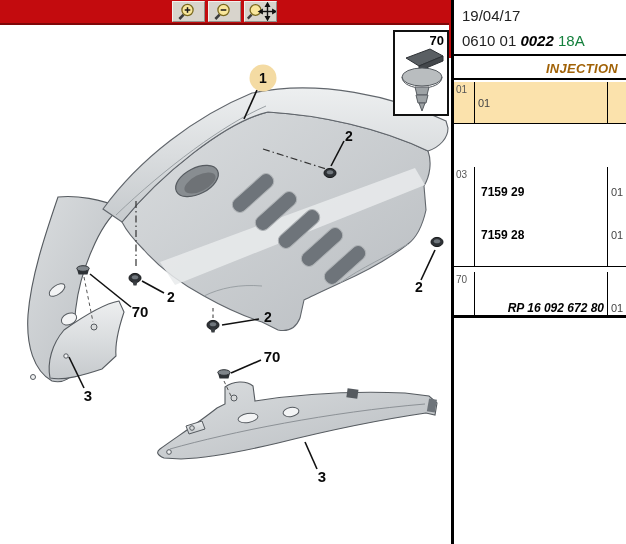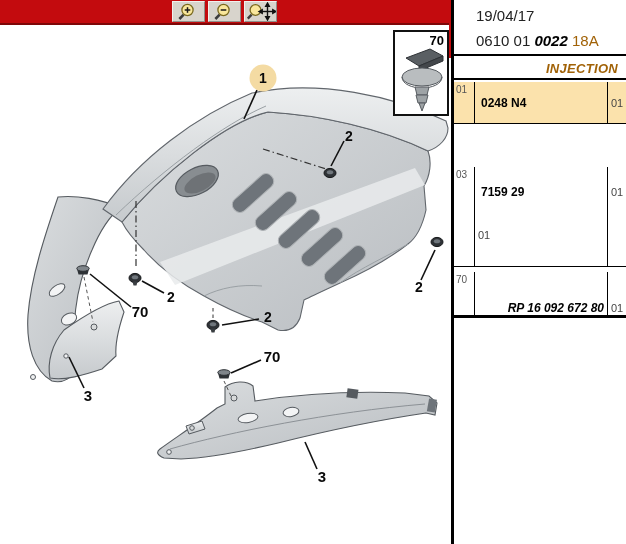--- a/index.html
+++ b/index.html
@@ -18,24 +18,24 @@
   .tb-btn {
     width:33px; height:21px; margin-right:3px; padding:0;
     background:#D8D4CC; border:1px solid #8f8f8a;
     border-top-color:#f2f1ee; border-left-color:#f2f1ee;
     display:inline-flex; align-items:center; justify-content:center; cursor:pointer;
   }
   .tb-btn:first-of-type { margin-left:172px; }
   
   .panel-border { position:absolute; left:451px; top:0; width:3px; height:544px; background:#000; }
   .panel { position:absolute; left:454px; top:0; width:172px; height:544px; background:#fff; }
-  .pheader { position:absolute; left:0; top:0; width:100%; height:56px; border-bottom:2px solid #000; padding:3px 0 0 22px; }
+  .pheader { position:absolute; left:0; top:0; width:100%; height:56px; border-bottom:2px solid #000; padding:3px 0 0 8px; }
   .pheader .line { font-size:15px; line-height:25px; white-space:nowrap; color:#222; }
   .pheader .bold { font-weight:bold; color:#000;font-style:italic; }
-  .pheader .dim { color:#a16207; }
+  .pheader .dim { color:#15803d; }
   .section-row { position:absolute; left:0; top:58px; width:100%; height:22px; border-bottom:2px solid #000;
     display:flex; align-items:center; justify-content:flex-end; padding-right:8px; }
   .section-row span { color:#a16207; font-style:italic; font-weight:600; font-size:13px; letter-spacing:.3px; }
   
   .trow { position:absolute; left:0; width:100%; border-bottom:1px solid #000; background:#fff; cursor:pointer; }
   .trow.hl { background:#FBE2AC; }
   .trow.last { border-bottom-width:3px; }
   .row01 { top:82px;  height:42px; }
   .row02 { top:125px; height:41px; }
   .row03 { top:167px; height:100px; }
@@ -274,35 +274,35 @@
 
     <div class="section-row">
       <span>INJECTION</span>
     </div>
 
     <div class="trow row01 hl">
       <div class="item-num">01</div>
       <div class="vline v1"></div>
       <div class="vline v2"></div>
       <div class="entry" style="top:13px;">
-        <span class="part b">0248 N4</span>
         <span class="qty">01</span>
       </div>
     </div>
 
 
     <div class="trow row03">
       <div class="item-num">03</div>
       <div class="vline v1"></div>
       <div class="vline v2"></div>
       <div class="entry" style="top:17px;">
         <span class="part b">7159 29</span>
         <span class="qty">01</span>
       </div>
       <div class="entry" style="top:60px;">
+        <span class="part b">7159 28</span>
         <span class="qty">01</span>
       </div>
     </div>
 
     <div class="trow row70 last">
       <div class="item-num">70</div>
       <div class="vline v1"></div>
       <div class="vline v2"></div>
       <div class="entry" style="top:28px;">
         <span class="part bi ar">RP 16 092 672 80</span>

